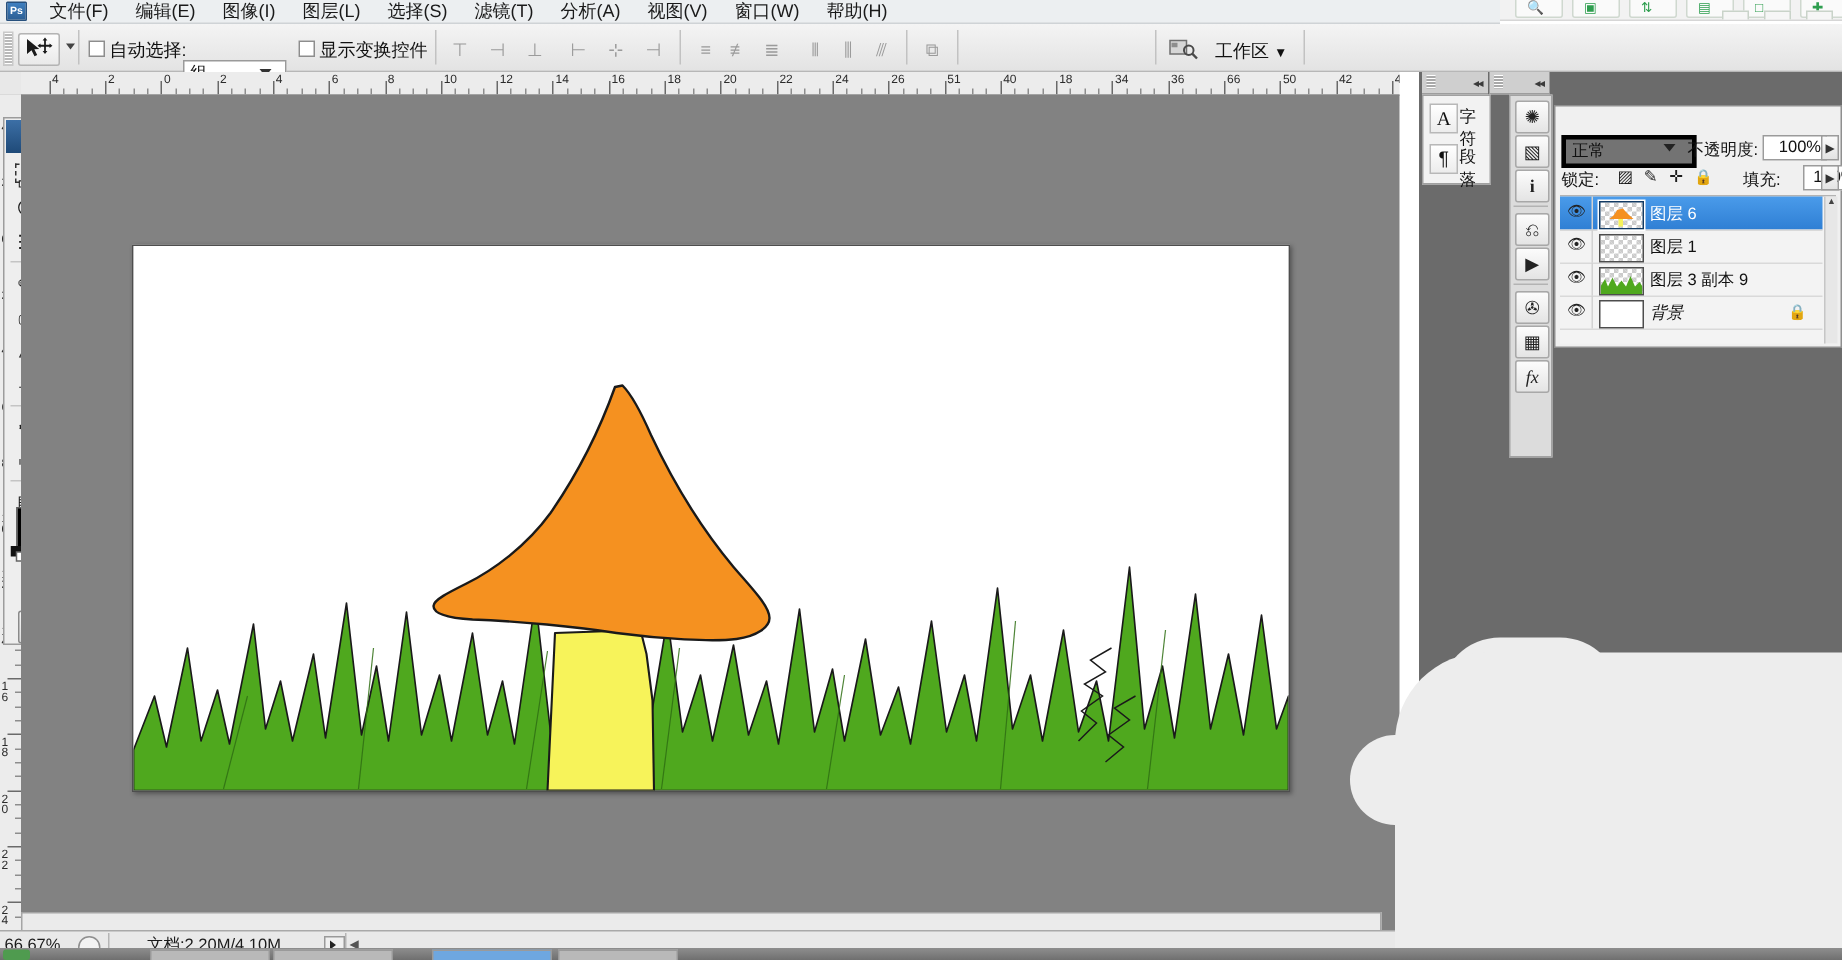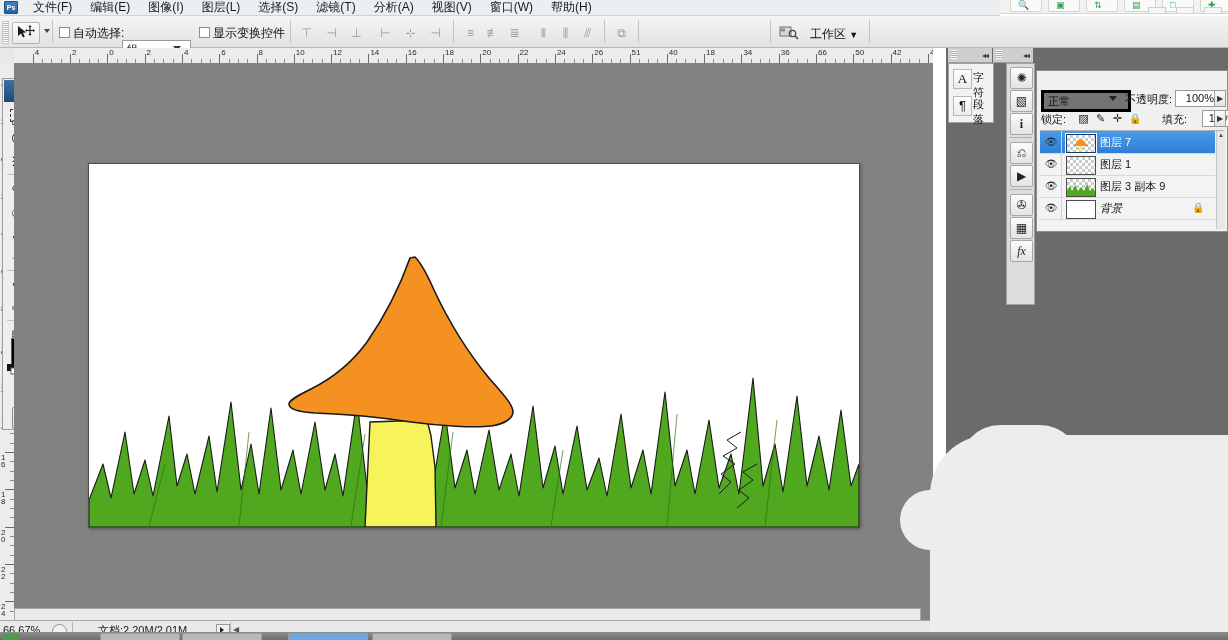--- a/index.html
+++ b/index.html
@@ -657,21 +657,21 @@
     </g>
   </svg>
 </div>
 
 <div id="hscroll" class="abs"></div>
 
 <div id="statusbar" class="abs">
   <div id="zoom-field">66.67%</div>
   <div id="status-clock"></div>
   <div id="status-sep1"></div>
-  <div id="doc-info">文档:2.20M/2.01M</div>
+  <div id="doc-info">文档:2.20M/4.10M</div>
   <div id="status-arrow">
     <svg width="10" height="10" viewBox="0 0 10 10">
         <path d="M3 2 L7 5 L3 8 Z" fill="#222"></path>
       </svg>
   </div>
   <div id="status-sep2"></div>
   <div id="status-scrollL">◀</div>
 </div>
 
 <div id="dock-bg" class="abs"></div>
@@ -735,21 +735,21 @@
 
     <div class="layer-row sel" style="top:0;">
       <span class="eye">👁</span>
       <span class="lsep"></span>
       <span class="lthumb selected">
         <svg width="28" height="17" viewBox="0 0 28 17">
             <path d="M11 5 C10 8 7 10 6 11 L22 11 C20 9 17 7 15 4 Z" fill="#F59120"></path>
             <rect x="12" y="11" width="3" height="5" fill="#F7F35A"></rect>
           </svg>
       </span>
-      <span class="lname">图层 7</span>
+      <span class="lname">图层 6</span>
     </div>
 
     <div class="layer-row" style="top:22px;">
       <span class="eye">👁</span>
       <span class="lsep"></span>
       <span class="lthumb"></span>
       <span class="lname">图层 1</span>
     </div>
 
     <div class="layer-row" style="top:44px;">

